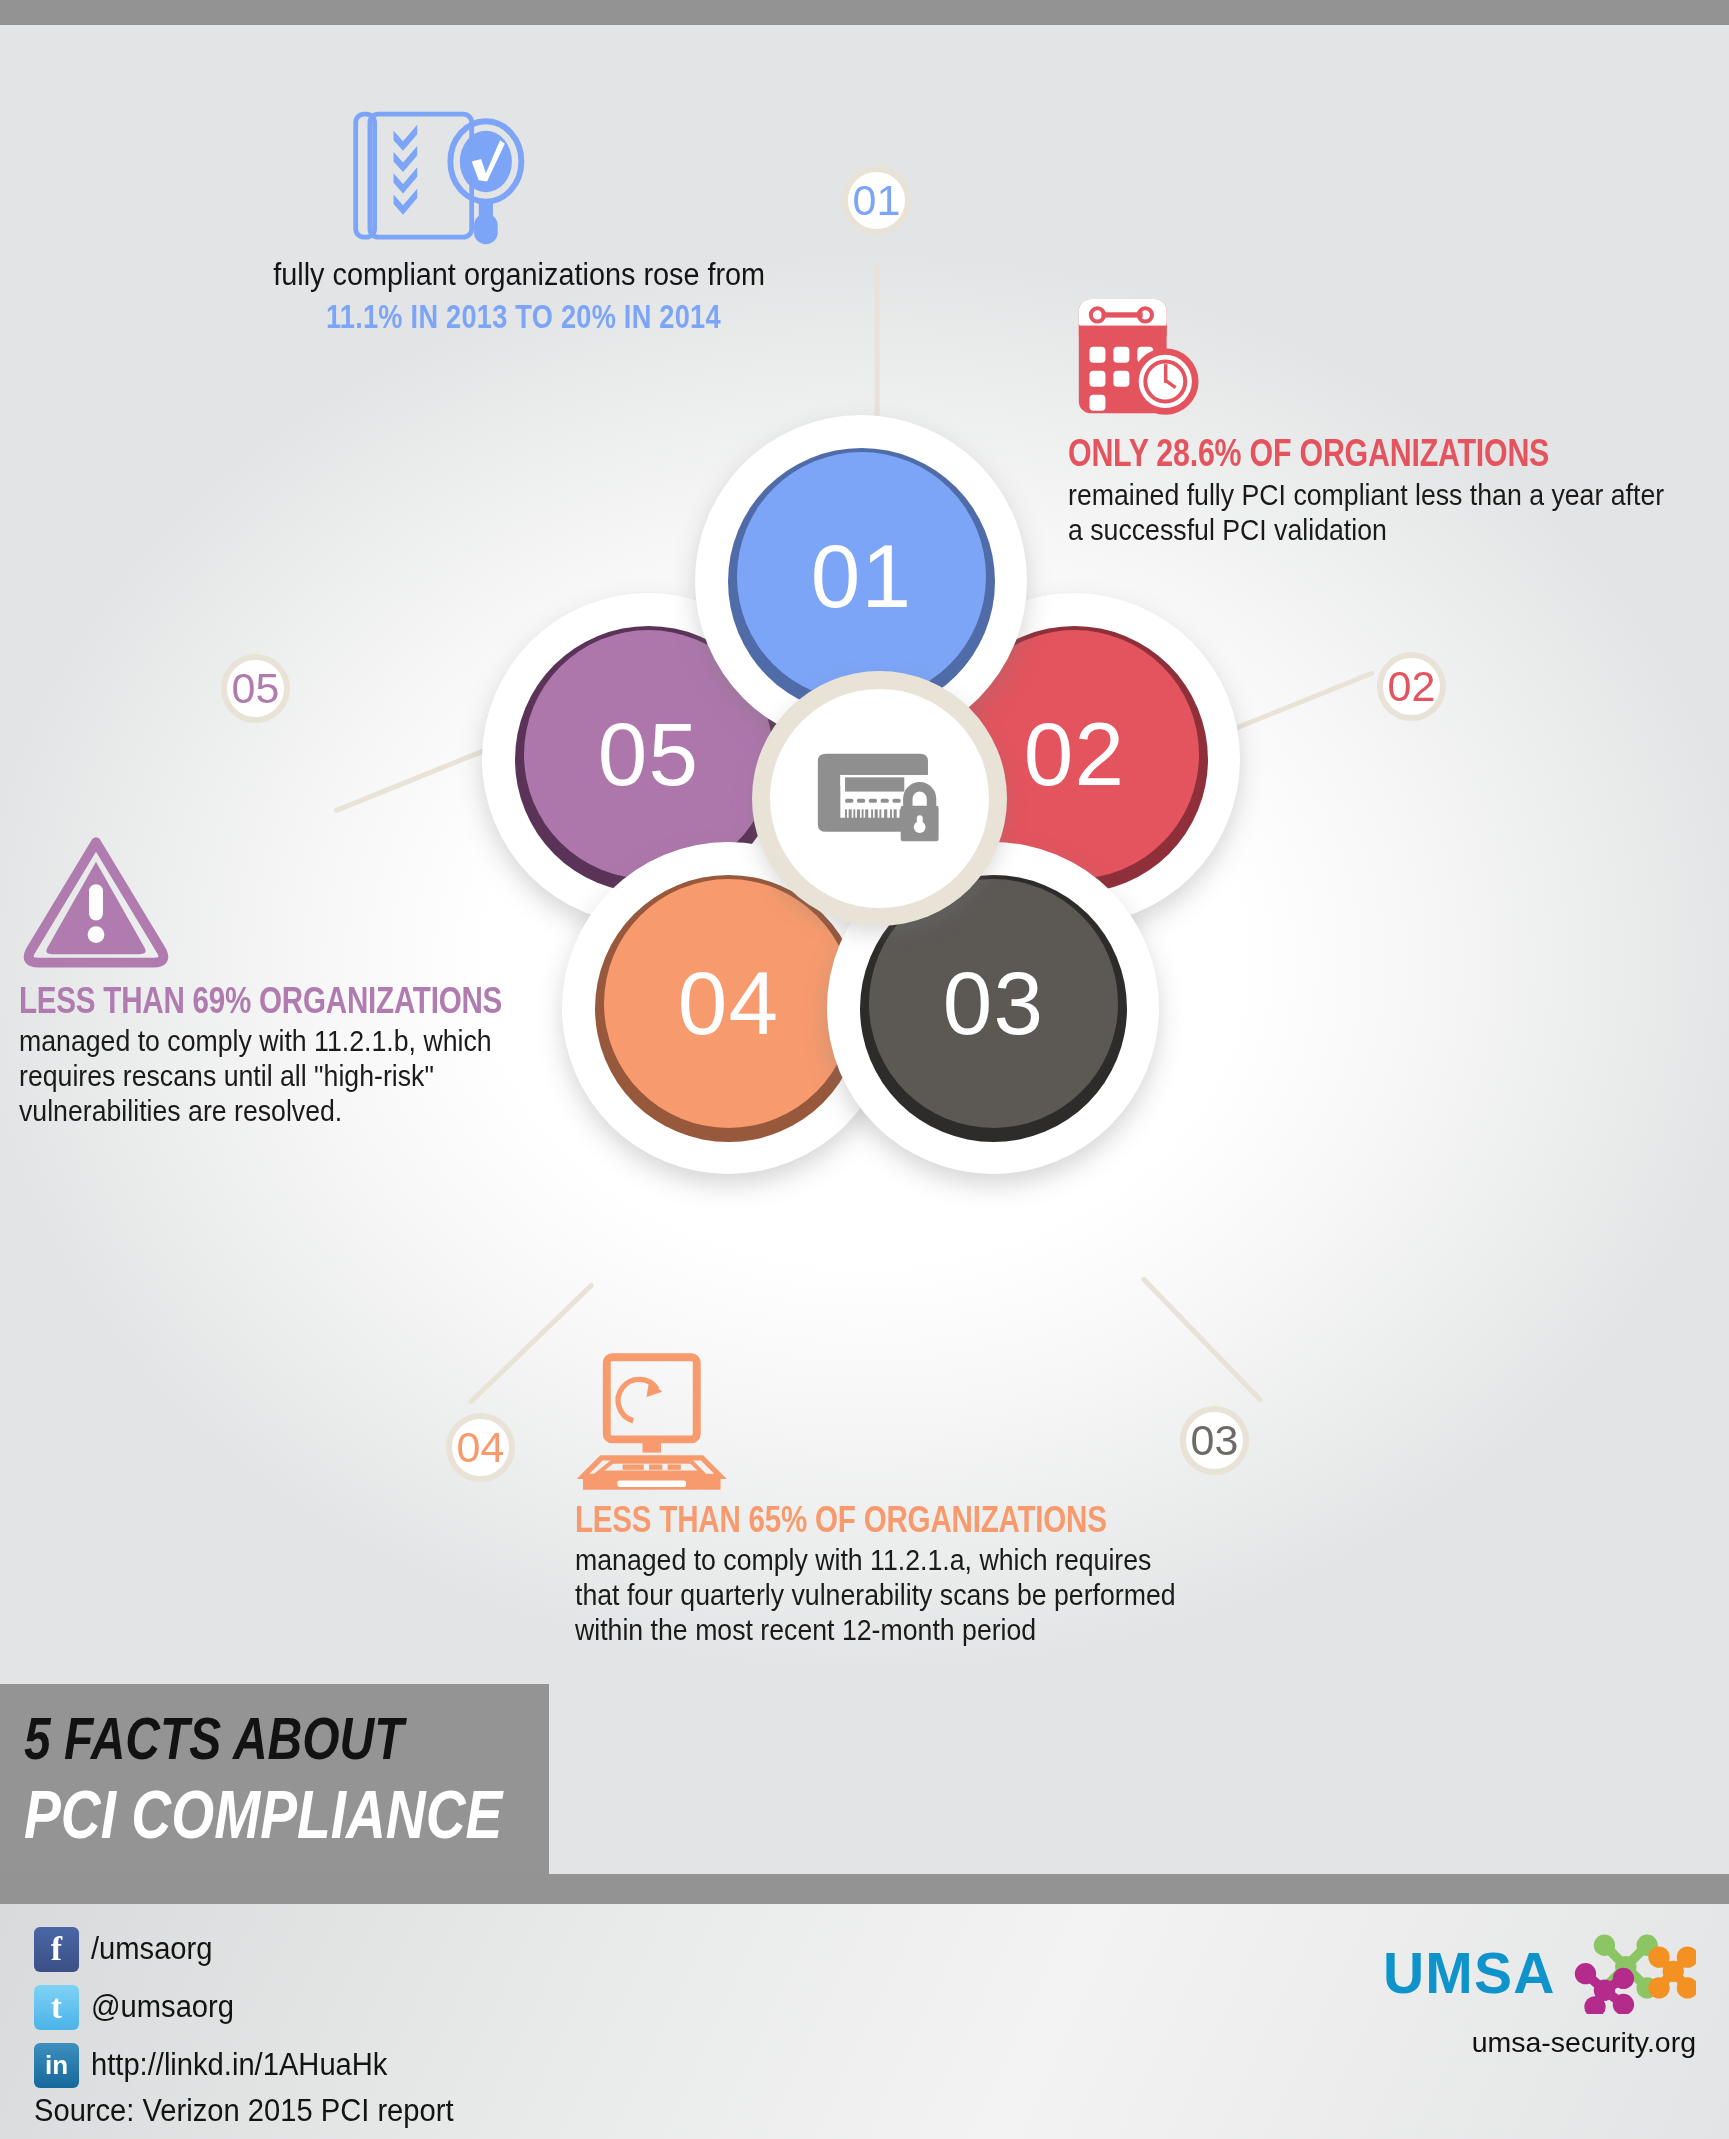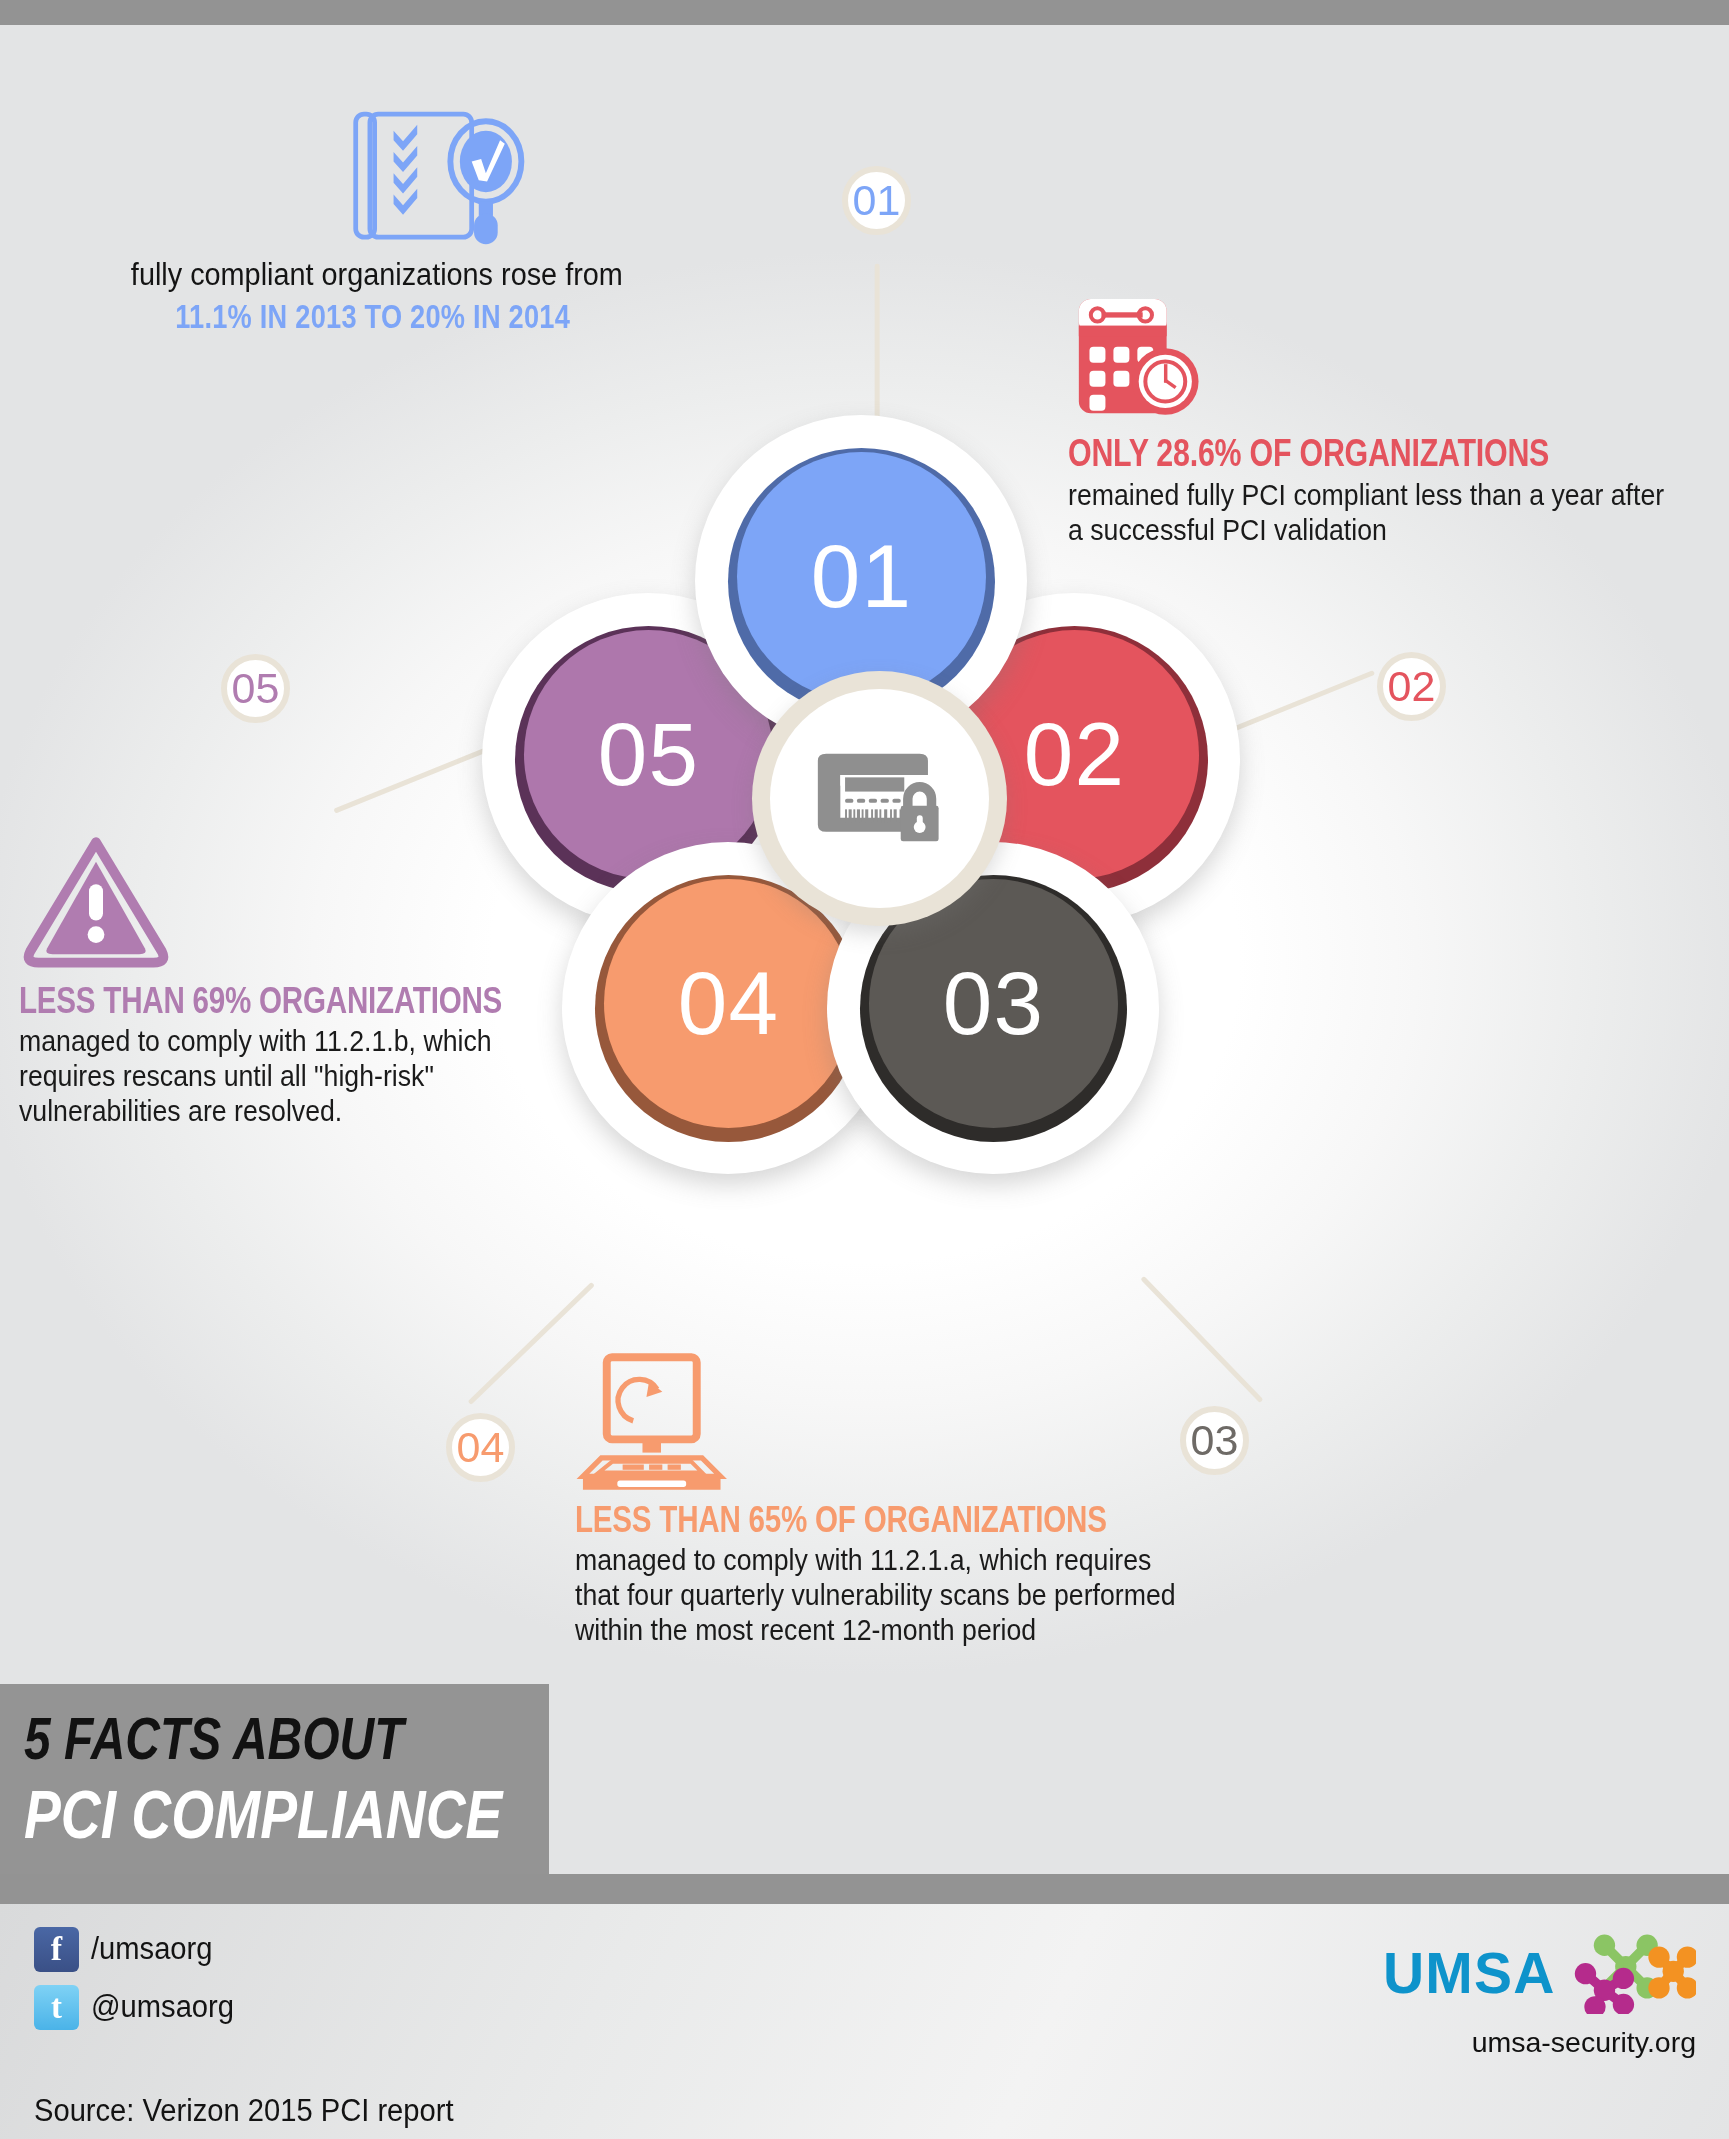--- a/index.html
+++ b/index.html
@@ -51,21 +51,21 @@
   
   .fact{position:absolute;}
   .fact .headline{font-weight:700;letter-spacing:-0.3px;line-height:1.0;
      font-size:37px;font-family:"Liberation Sans Narrow","Liberation Sans",sans-serif;
      transform:scaleX(.80);transform-origin:left center;white-space:nowrap;}
   .fact .body{color:#1a1a1a;font-size:29px;line-height:1.20;
      font-family:"Liberation Sans Narrow","Liberation Sans",sans-serif;transform:scaleX(.92);transform-origin:left top;}
   .fact .icon{margin-bottom:8.3px;}
 
   
-  #fact01{left:107px;top:107px;width:682px;text-align:left;}
+  #fact01{left:107px;top:107px;width:682px;text-align:right;}
   #fact01 .icon{display:flex;justify-content:center;}
   #fact01 .line1{color:#141414;font-size:31px;line-height:1.15;
      font-family:"Liberation Sans Narrow","Liberation Sans",sans-serif;transform:scaleX(.93);}
   #fact01 .line2{color:#7DA5F7;font-weight:700;font-size:34px;line-height:1.12;margin-top:3.6px;
      font-family:"Liberation Sans Narrow","Liberation Sans",sans-serif;transform:scaleX(.80);letter-spacing:0.3px;}
 
   
   #fact02{left:1068px;top:291px;width:658px;}
   #fact02 .headline{color:#E4545E;font-size:38px;}
   #fact02 .body{margin-top:6px;}
@@ -322,20 +322,24 @@
   <div class="footer">
     <div class="social">
       <div class="srow">
         <span class="sico fb">f</span>
         <span class="stxt">/umsaorg</span>
       </div>
       <div class="srow">
         <span class="sico tw">t</span>
         <span class="stxt">@umsaorg</span>
       </div>
+      <div class="srow">
+        <span class="sico li">in</span>
+        <span class="stxt">http://linkd.in/1AHuaHk</span>
+      </div>
     </div>
     <div class="source">Source: Verizon 2015 PCI report</div>
 
     <div class="logo">
       <div class="logowrap">
         <span class="logotext">UMSA</span>
         <span style="margin-left:15.4px;">
           <svg width="125" height="83" viewBox="0 0 105 70">
             <g stroke="#8BC564" stroke-width="8" stroke-linecap="round" fill="none">
               <line x1="28" y1="12" x2="46" y2="30"></line>

